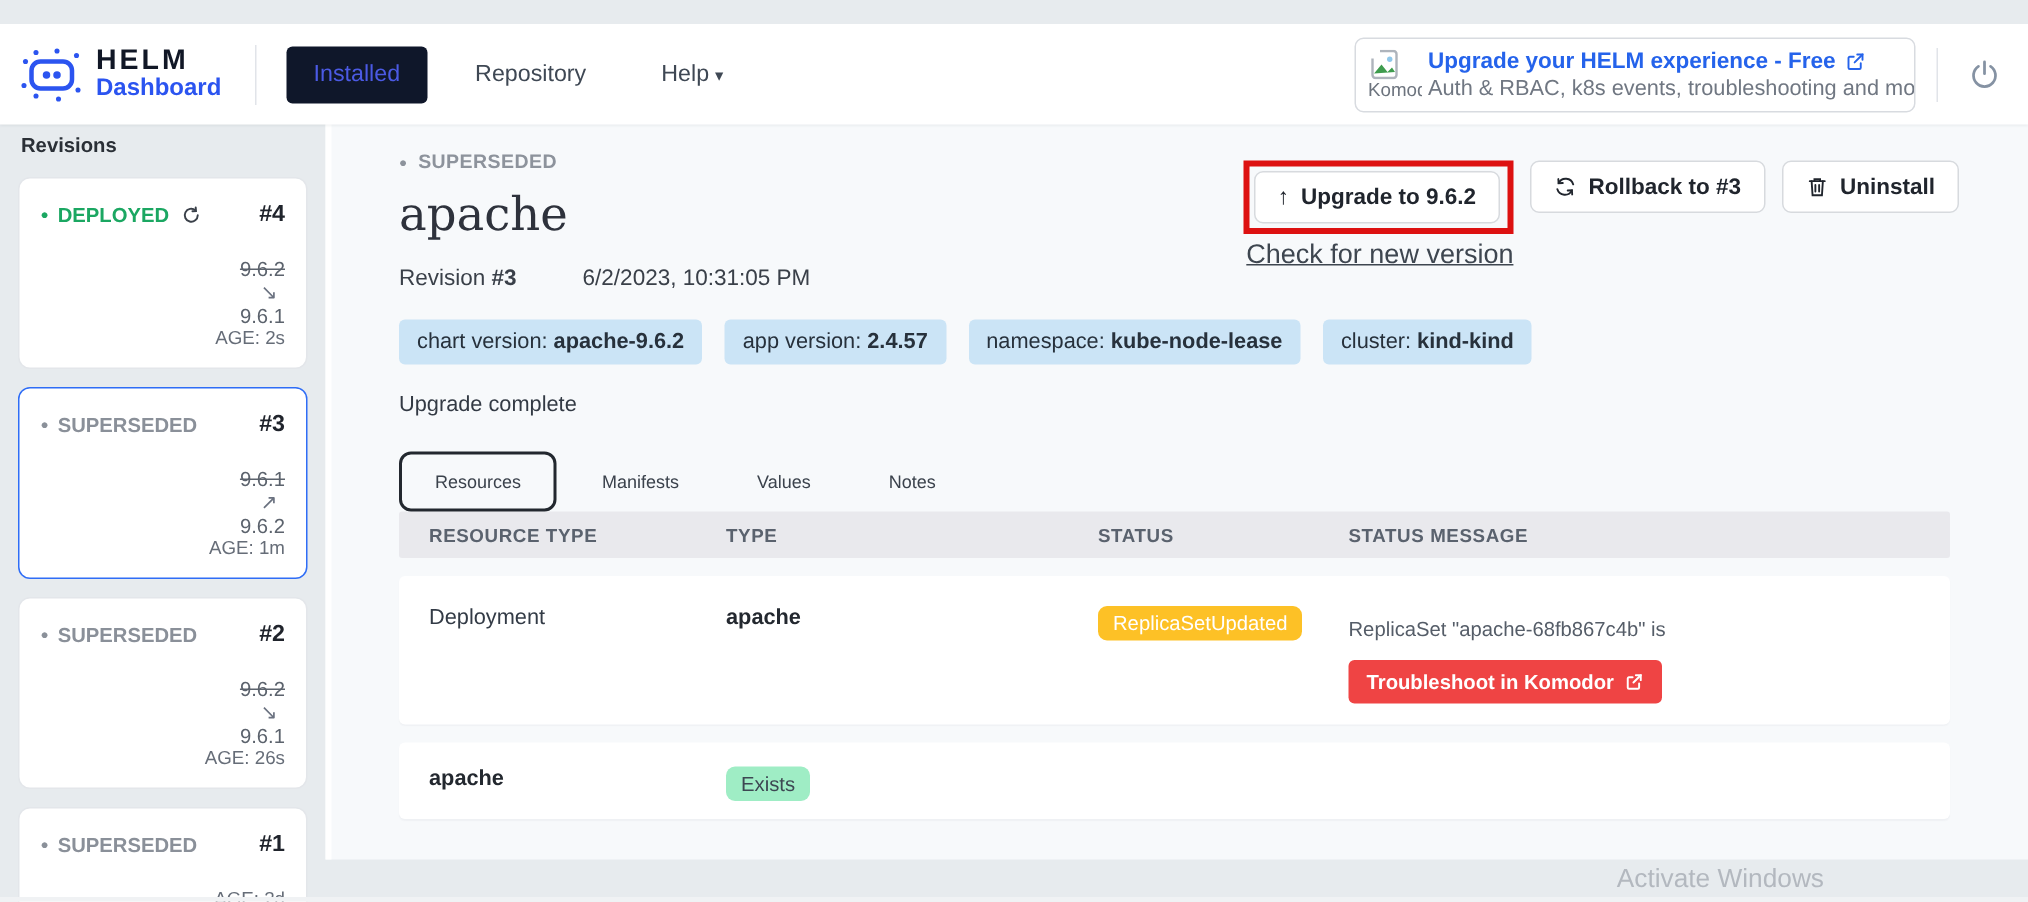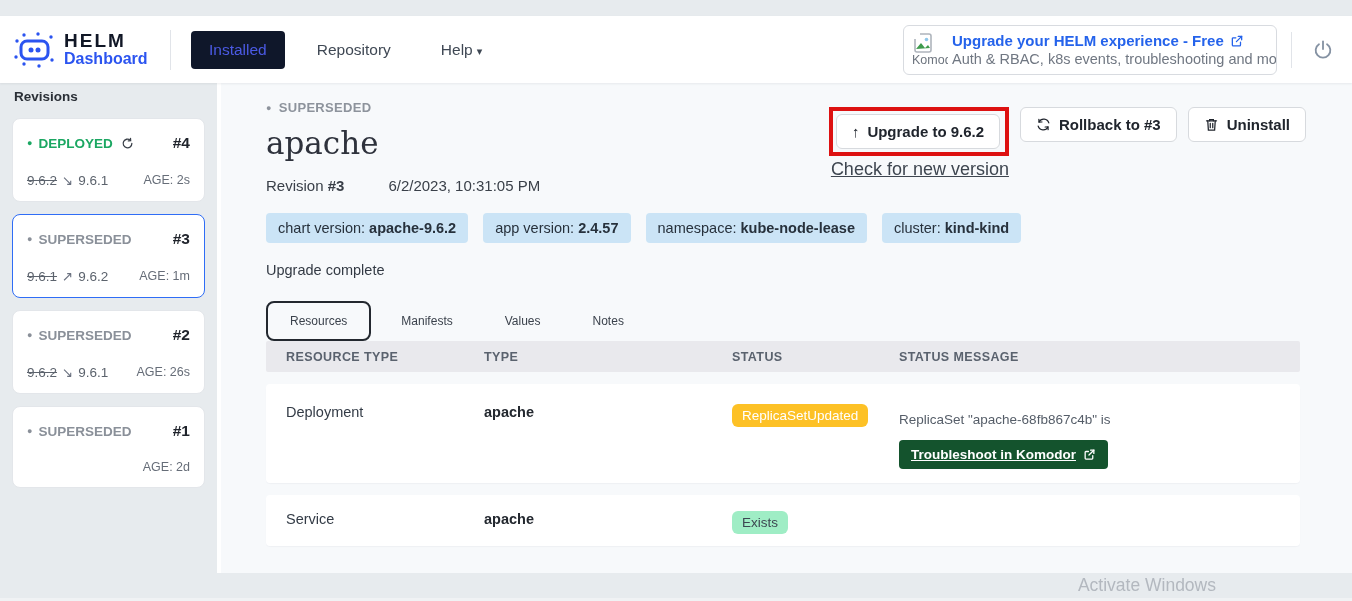--- a/index.html
+++ b/index.html
@@ -45,21 +45,21 @@
     background:#fff; border:1px solid #e3e6ea; border-radius:8px;
     padding:15px 14px 13px 14px; margin-bottom:12px; cursor:pointer;
   }
   .rev-card.selected { border:1.5px solid #2f6df6; }
   .rev-top { display:flex; align-items:center; }
   .rev-status { font-size:13.5px; font-weight:bold; display:flex; align-items:center; gap:6px; }
   .rev-status .dot { font-size:9px; }
   .st-deployed { color:#1ba762; }
   .st-superseded { color:#8a9099; }
   .rev-num { margin-left:auto; font-size:15.5px; font-weight:bold; color:#20242c; }
-  .rev-bottom { display:flex; align-items:center; margin-top:20px; font-size:13.5px; color:#5c636d; }
+  .rev-bottom { display:flex; align-items:flex-end; margin-top:20px; font-size:13.5px; color:#5c636d;flex-direction:column; }
   .rev-bottom .old { text-decoration:line-through; }
   .rev-bottom .arr { margin:0 5px; color:#6b7280; }
   .rev-age { margin-left:auto; font-size:12.5px; color:#666d78; }
   .refresh-ic { color:#3a4049; display:flex; margin-left:2px; }
   
   .main {
     position:absolute; top:67px; left:217px; width:1135px; height:506px;
     background:#f7f9fb; border-left:4px solid #fff;
     padding:33px 0 0 45px;
   }
@@ -101,23 +101,23 @@
     display:grid; grid-template-columns:198px 248px 167px 1fr;
     padding:14px 0; box-shadow:0 1px 1px rgba(50,60,70,.04);
   }
   .td { padding-left:20px; font-size:14.5px; color:#333b46; padding-top:6px; }
   .td.name { font-weight:bold; color:#23282f; }
   .badge { display:inline-block; font-size:13.5px; padding:4px 10px; border-radius:6px; }
   .badge-amber { background:#fdc126; color:#fff; }
   .badge-mint { background:#9fedc5; color:#3d4752; }
   .msg { font-size:13.5px; color:#555d68; line-height:1.75; padding-top:4px; }
   .troubleshoot {
-    margin-top:8px; background:#14532d; color:#fff; border:none; border-radius:4px;
+    margin-top:8px; background:#ef4444; color:#fff; border:none; border-radius:4px;
     font-size:13.5px; font-weight:bold; padding:7px 12px; display:flex; align-items:center; gap:7px;
-    cursor:pointer; font-family:inherit;text-decoration:underline;
+    cursor:pointer; font-family:inherit;
   }
   
   .watermark { position:absolute; right:136px; bottom:5px; font-size:17.5px; color:#b3b8bf; }
   .bottom-strip { position:absolute; left:0; bottom:0; width:100%; height:3px; background:#f0f2f4; }
   svg { display:block; }
 </style>
 </head>
 <body>
 
 <div class="header">
@@ -344,21 +344,20 @@
               <path d="M14 4h6v6"></path>
                 <path d="M20 4l-9 9"></path>
                 <path d="M18 14v5a1.5 1.5 0 0 1-1.5 1.5h-11A1.5 1.5 0 0 1 4 19v-11A1.5 1.5 0 0 1 5.5 6.5H10"></path>
             </svg>
           </span>
         </button>
       </div>
     </div>
 
     <div class="trow" style="padding:10px 0 12px 0;">
-      <div class="td">Service</div>
       <div class="td name">apache</div>
       <div class="td">
         <span class="badge badge-mint">Exists</span>
       </div>
       <div class="td"></div>
     </div>
   </div>
 </div>
 
 <div class="watermark">Activate Windows</div>

